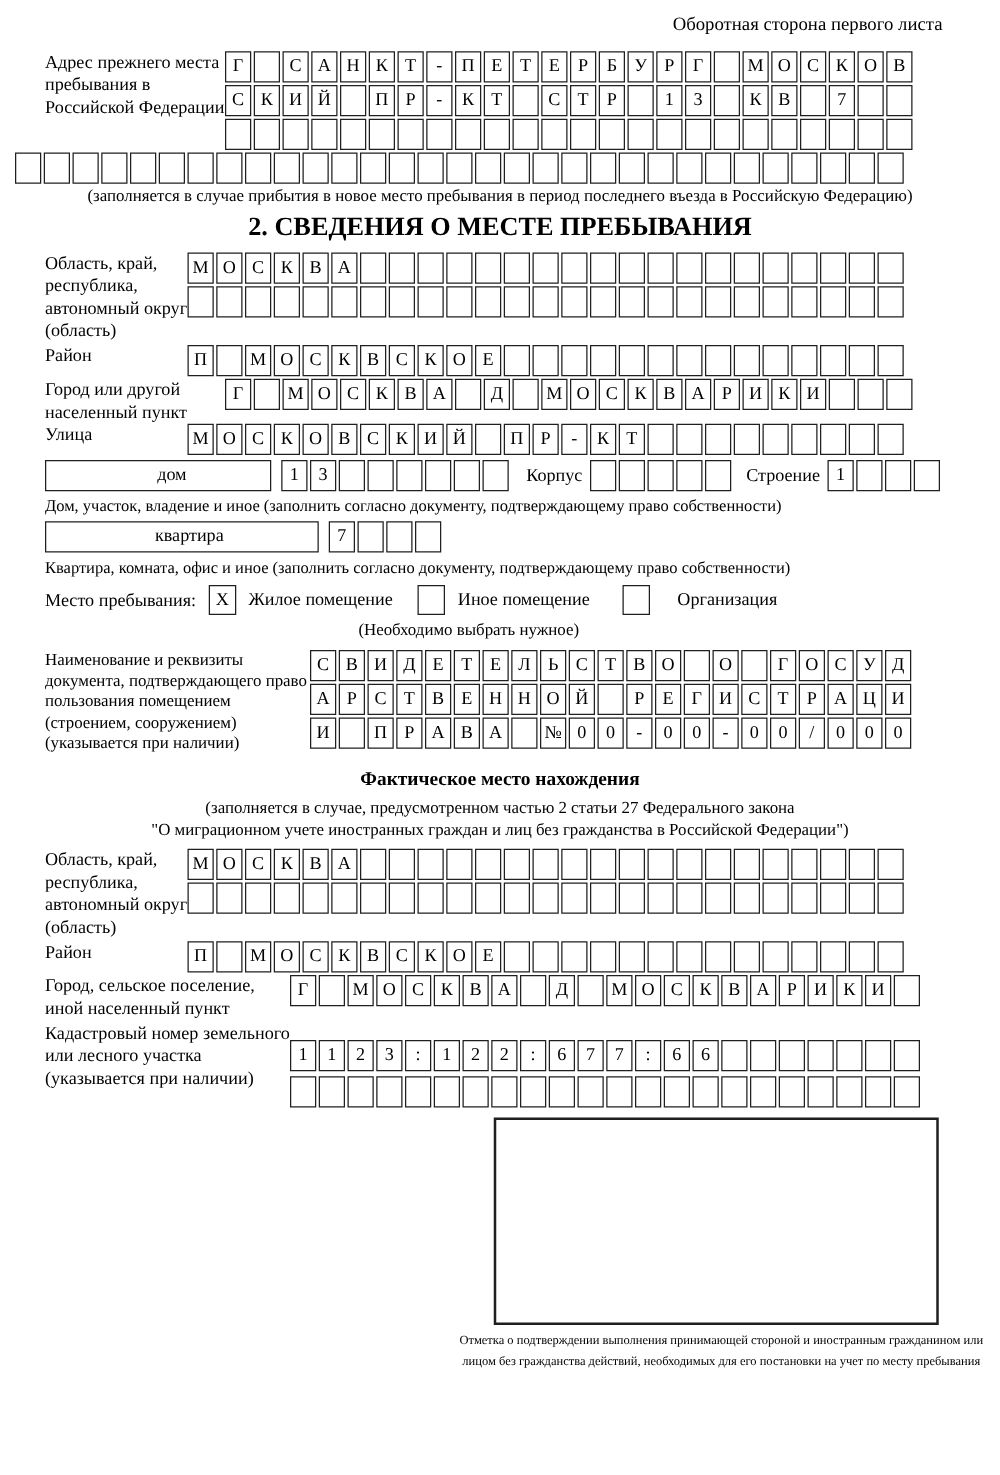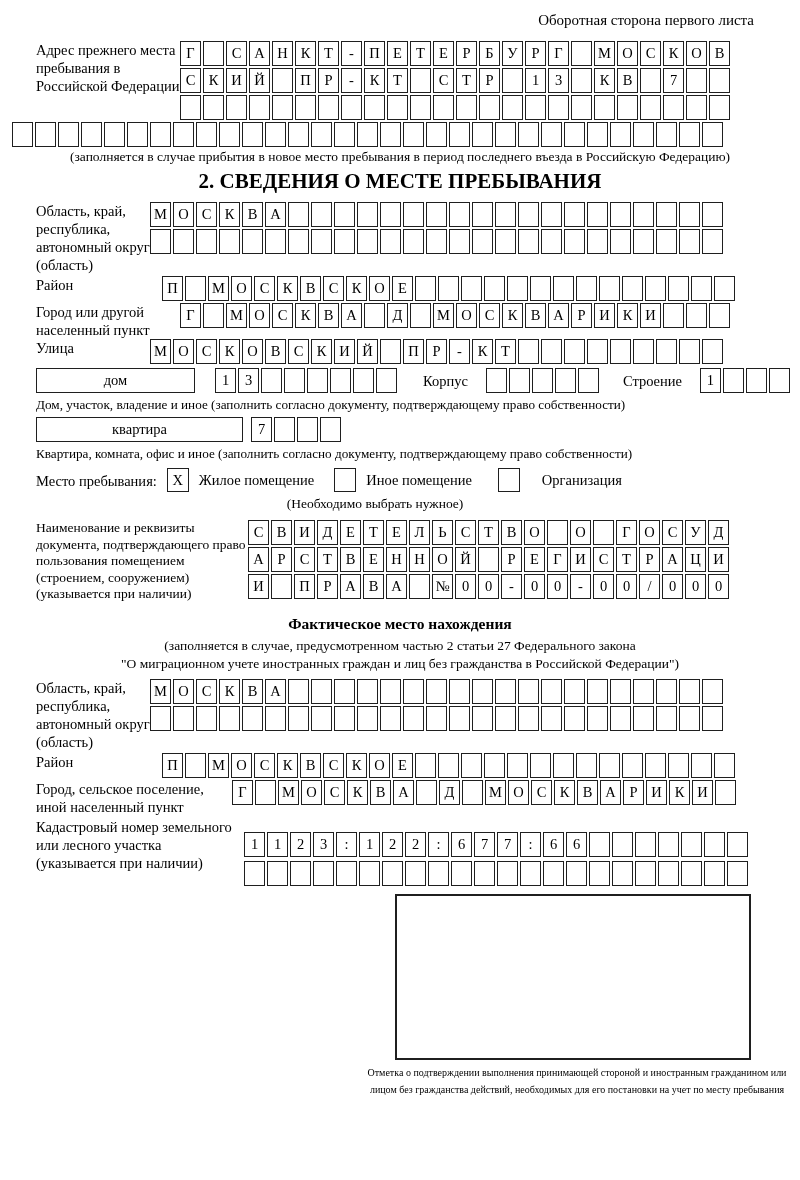--- a/index.html
+++ b/index.html
@@ -10,24 +10,24 @@
   .w114{width:114px;} .w144{width:144px;} .w196{width:196px;} .w212{width:212px;font-size:13.5px;line-height:16.5px;}
   .block{display:flex;align-items:flex-start;margin-left:36px;}
   .cellcol{display:flex;flex-direction:column;}
   .cellrow{display:flex;margin-bottom:2px;}
   .cell{width:19px;height:23px;border:1.5px solid #1f1f1f;margin-right:2px;flex:none;
         display:flex;align-items:center;justify-content:center;font-size:14.5px;background:#fff;}
   .fullrow{margin-left:12px;}
   .center-note{margin-top:2px;text-align:center;font-size:13.5px;}
   .sec-title{margin-top:4px;text-align:center;font-size:21px;font-weight:bold;}
   .frow{display:flex;align-items:flex-start;margin-left:36px;}
-  .mt2{margin-top:2px;gap:12px;} .mt4{margin-top:4px;} .mt6{margin-top:6px;} .mt8{margin-top:8px;} .mt12{margin-top:12px;}
+  .mt2{margin-top:2px;} .mt4{margin-top:4px;} .mt6{margin-top:6px;} .mt8{margin-top:8px;} .mt12{margin-top:12px;}
   .namedbox{height:23px;border:1.5px solid #1f1f1f;display:flex;align-items:center;justify-content:center;
             font-size:14.5px;flex:none;background:#fff;}
-  .dombox{width:157px;margin-right:8px;} .kvbox{width:205px;margin-right:8px;}
+  .dombox{width:157px;margin-right:8px;padding-left:22px;} .kvbox{width:205px;margin-right:8px;padding-left:12px;}
   .inline-label{font-size:14.5px;line-height:26px;flex:none;}
   .caption{margin:2px 0 0 36px;font-size:13.2px;}
   .cbox{width:20px;height:22px;border:1.5px solid #1f1f1f;margin:0 0 0 10px;flex:none;
         display:flex;align-items:center;justify-content:center;font-size:14.5px;background:#fff;}
   .opt-label{font-size:14.5px;line-height:25px;margin-left:10px;}
   .mesto-note{margin:2px 0 0 180px;width:390px;text-align:center;font-size:13.5px;}
   .fact-title{margin-top:12px;text-align:center;font-size:15.5px;font-weight:bold;}
   .fact-note{margin-top:4px;text-align:center;font-size:13.5px;line-height:18px;}
   .kad-cells{padding-top:14px;}
   .stamp-box{margin:6px 0 0 395px;width:352px;height:162px;border:2px solid #1f1f1f;background:#fff;}

